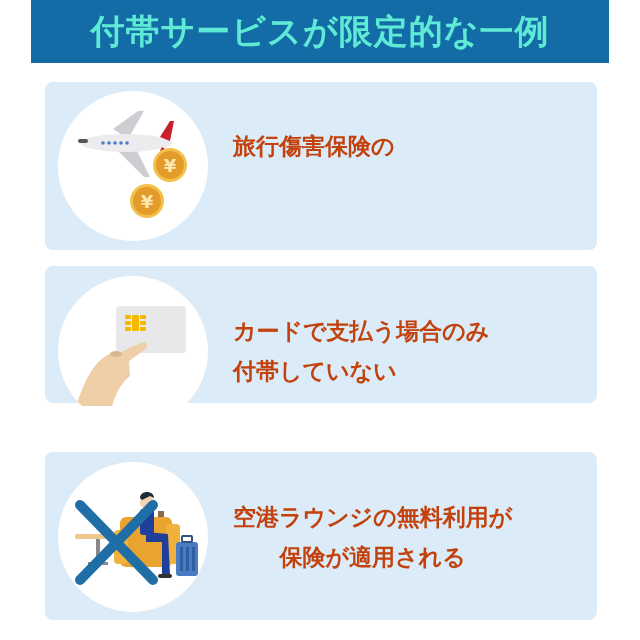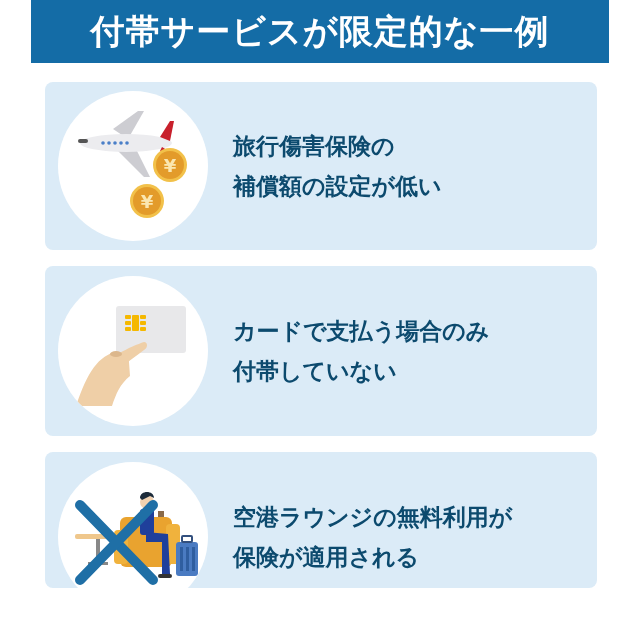--- a/index.html
+++ b/index.html
@@ -2,35 +2,35 @@
 <html><head>
 <meta charset="utf-8">
 <style>
   html, body { margin: 0; padding: 0; }
   body {
     width: 640px; height: 640px; background: #ffffff; position: relative; overflow: hidden;
     font-family: "DejaVu Sans", "Liberation Sans", sans-serif;
   }
   .header {
     position: absolute; left: 31px; top: 0; width: 578px; height: 63px;
-    background: #146ca6; color: #ffffff;
+    background: #146ca6; color: #5eead4;
     display: flex; align-items: center; justify-content: center;
     font-size: 34px; font-weight: bold; letter-spacing: 1px;
   }
   .card {
     position: absolute; left: 45px; width: 552px;
     background: #dbebf7; border-radius: 8px;
   }
   .circle {
     position: absolute; left: 13px; width: 150px; height: 150px; border-radius: 50%;
     background: #ffffff; overflow: hidden;
   }
   .circle svg { width: 150px; height: 150px; display: block; }
   .card-text {
-    position: absolute; left: 188px; color: #0c4a6e;
+    position: absolute; left: 188px; color: #c2410c;
     font-size: 23px; font-weight: bold; line-height: 40px; white-space: nowrap;
   }
   .card-text span { display: block; }
 </style>
 </head>
 <body>
 
 <div class="header">
   <span>付帯サービスが限定的な一例</span>
 </div>
@@ -54,25 +54,24 @@
       <circle cx="112" cy="74" r="17" fill="#f2c14a"></circle>
       <circle cx="112" cy="74" r="14" fill="#e39b2a"></circle>
       <text x="112" y="81" text-anchor="middle" font-size="18" font-weight="bold" fill="#fbe7b0" font-family="DejaVu Sans, sans-serif">¥</text>
       <circle cx="89" cy="110" r="17" fill="#f2c14a"></circle>
       <circle cx="89" cy="110" r="14" fill="#e39b2a"></circle>
       <text x="89" y="117" text-anchor="middle" font-size="18" font-weight="bold" fill="#fbe7b0" font-family="DejaVu Sans, sans-serif">¥</text>
     </svg>
   </div>
   <div class="card-text" style="top:44px;">
     <span>旅行傷害保険の</span>
-    <span>補償額の設定が低い</span>
   </div>
 </div>
 
-<div class="card" style="top:266px; height:170px;">
+<div class="card" style="top:266px; height:137px;">
   <div class="circle" style="top:10px;">
     <svg viewBox="0 0 150 150">
 
       <path d="M18,130 C30,95 40,80 60,75 L70,72 L72,100 C62,108 58,118 54,130 Z" fill="#efcfa7"></path>
 
       <rect x="58" y="30" width="70" height="47" rx="3" fill="#e8e8ea"></rect>
 
       <rect x="67" y="39" width="6" height="4" rx="1" fill="#f5b800"></rect>
       <rect x="67" y="45" width="6" height="4" rx="1" fill="#f5b800"></rect>
       <rect x="67" y="51" width="6" height="4" rx="1" fill="#f5b800"></rect>
@@ -84,21 +83,21 @@
       <path d="M60,78 C70,72 80,68 86,66 C90,66 90,72 86,74 C78,80 70,86 64,90 Z" fill="#efcfa7"></path>
       <ellipse cx="58" cy="78" rx="6" ry="3" fill="#dcb78c"></ellipse>
     </svg>
   </div>
   <div class="card-text" style="top:45px;">
     <span>カードで支払う場合のみ</span>
     <span>付帯していない</span>
   </div>
 </div>
 
-<div class="card" style="top:452px; height:136px;">
+<div class="card" style="top:452px; height:168px;text-align:center;">
   <div class="circle" style="top:10px;">
     <svg viewBox="0 0 150 150">
 
       <rect x="17" y="72" width="48" height="5" rx="2" fill="#efc78c"></rect>
       <rect x="38" y="77" width="4" height="24" fill="#888"></rect>
       <rect x="30" y="100" width="20" height="3" fill="#888"></rect>
 
       <rect x="62" y="55" width="52" height="50" rx="6" fill="#e9a32f"></rect>
       <rect x="56" y="68" width="14" height="34" rx="4" fill="#f0b23d"></rect>
       <rect x="108" y="62" width="14" height="40" rx="4" fill="#f0b23d"></rect>

